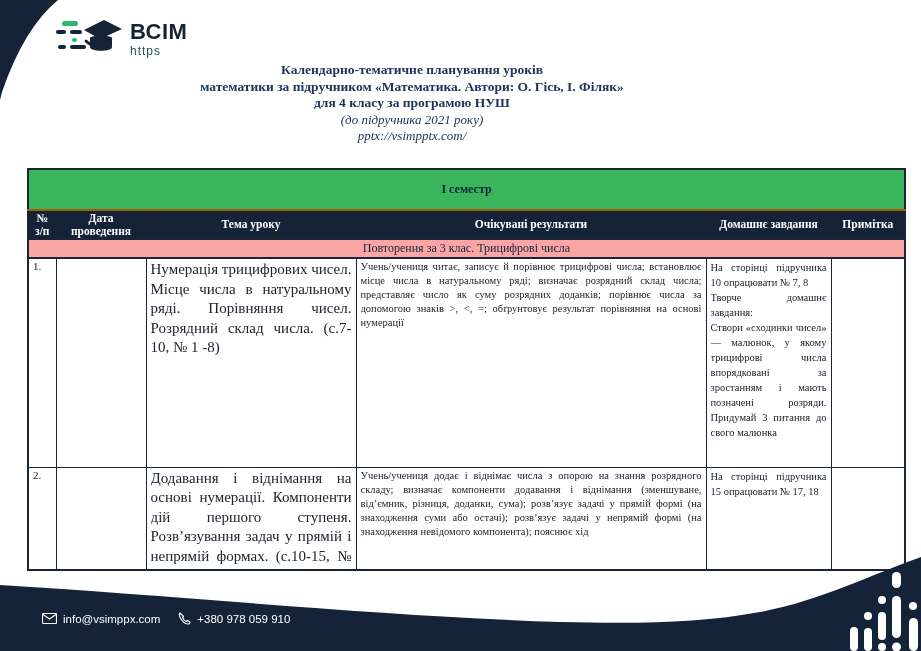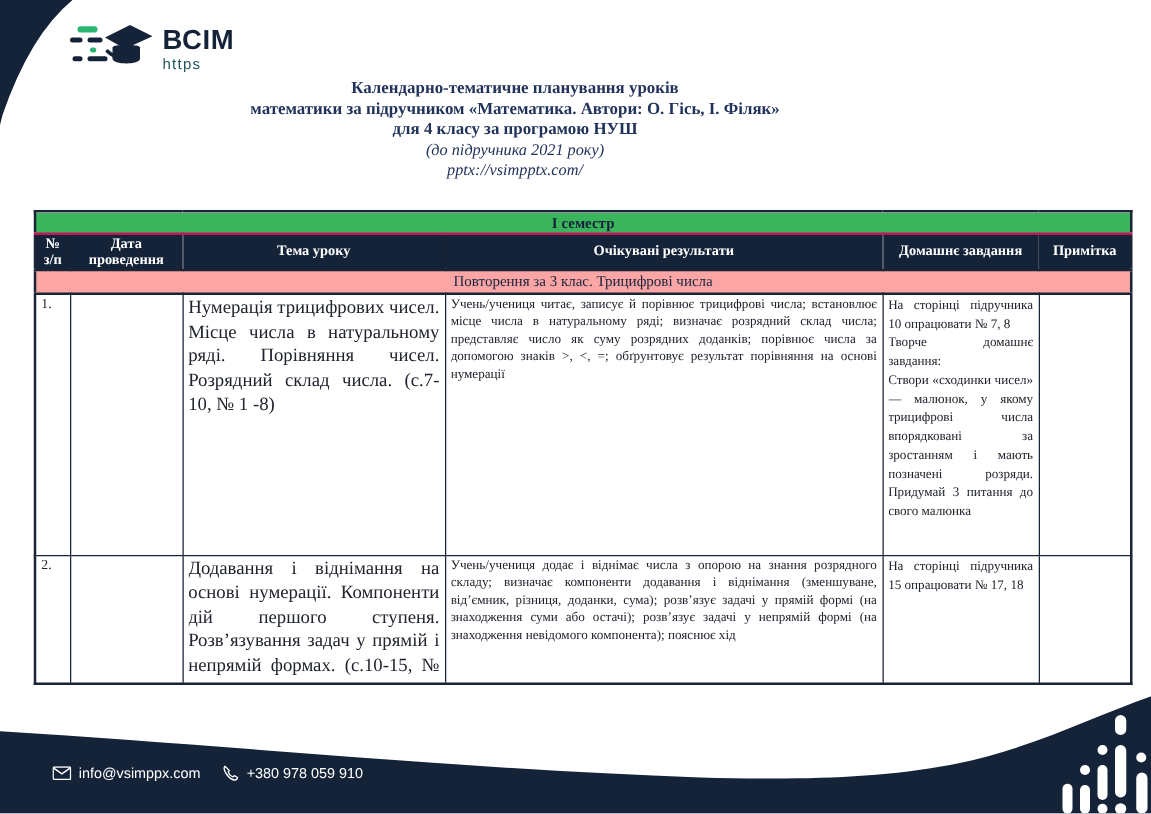--- a/index.html
+++ b/index.html
@@ -19,21 +19,21 @@
   
   .titles { position:absolute; top:62px; left:0; width:824px; text-align:center; color:#21335a; }
   .t-bold { font-size:13.5px; font-weight:bold; line-height:16.5px; }
   .t-italic { font-size:13px; font-style:italic; line-height:16px; }
 
   
   table.plan { position:absolute; left:27px; top:168px; width:877px; border-collapse:collapse; table-layout:fixed; color:#20242e; }
   table.plan, table.plan td, table.plan th { border:1px solid #1b2434; }
   table.plan { border:2px solid #1b2434; }
   td, th { padding:1px 4px; vertical-align:top; overflow:hidden; }
-  tr.semester-row td { height:18px; background:#3ab55b; color:#15233c; font-weight:bold; font-size:12px; text-align:center; vertical-align:middle; padding:0; border-bottom:2px solid #be185d; }
+  tr.semester-row td { height:18px; background:#3ab55b; color:#15233c; font-weight:bold; font-size:12px; text-align:center; vertical-align:middle; padding:12px; border-bottom:2px solid #a16207; }
   tr.header-row th { height:26px; background:#152338; color:#ffffff; font-weight:bold; font-size:11.5px; text-align:center; vertical-align:middle; line-height:12.5px; }
   tr.section-row td { height:19px; background:#fca5a5; color:#15233c; font-weight:normal; font-size:12px; text-align:center; vertical-align:middle; padding:0; border-top:2px solid #1b2434; border-bottom:2px solid #1b2434; }
   .num-cell { font-size:11px; }
   .cell-topic { font-size:15px; line-height:19.5px; text-align:justify; }
   .cell-results { font-size:10.5px; line-height:14px; text-align:justify; }
   .cell-hw { font-size:10.5px; line-height:15px; text-align:justify; }
   .clip-r1 { max-height:205px; overflow:hidden; }
   .clip-r2 { max-height:98px; overflow:hidden; }
 
   

